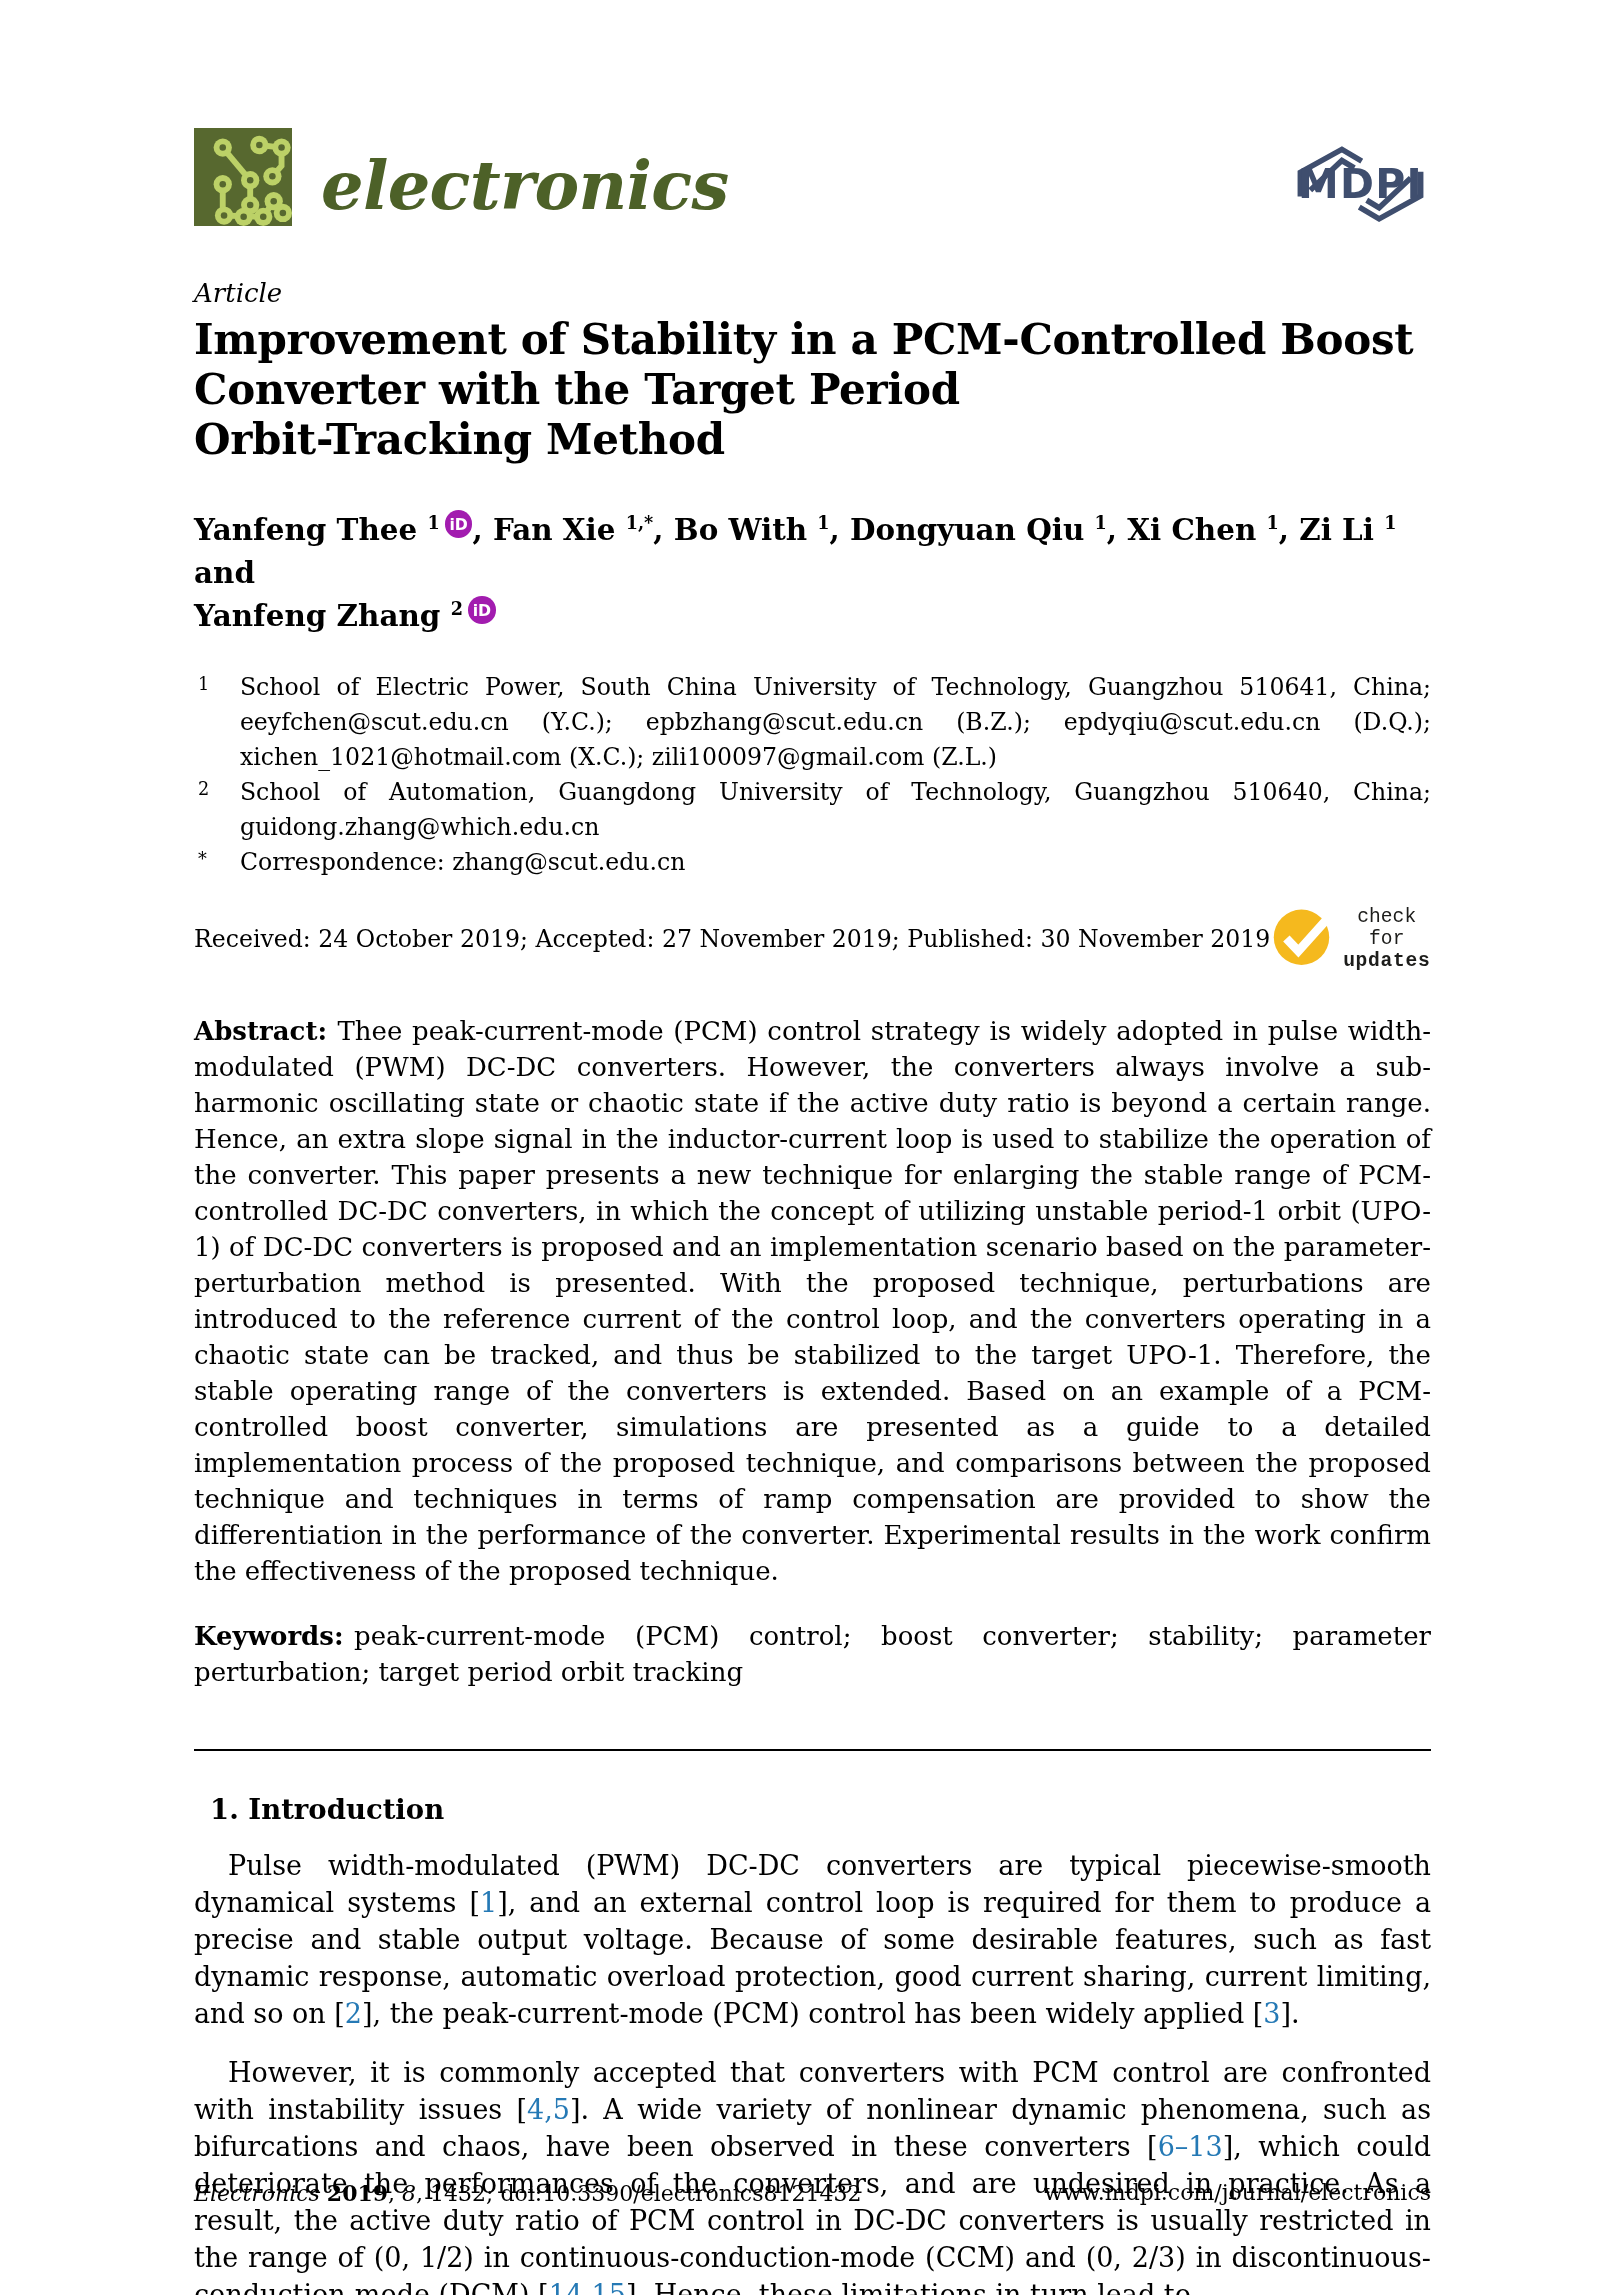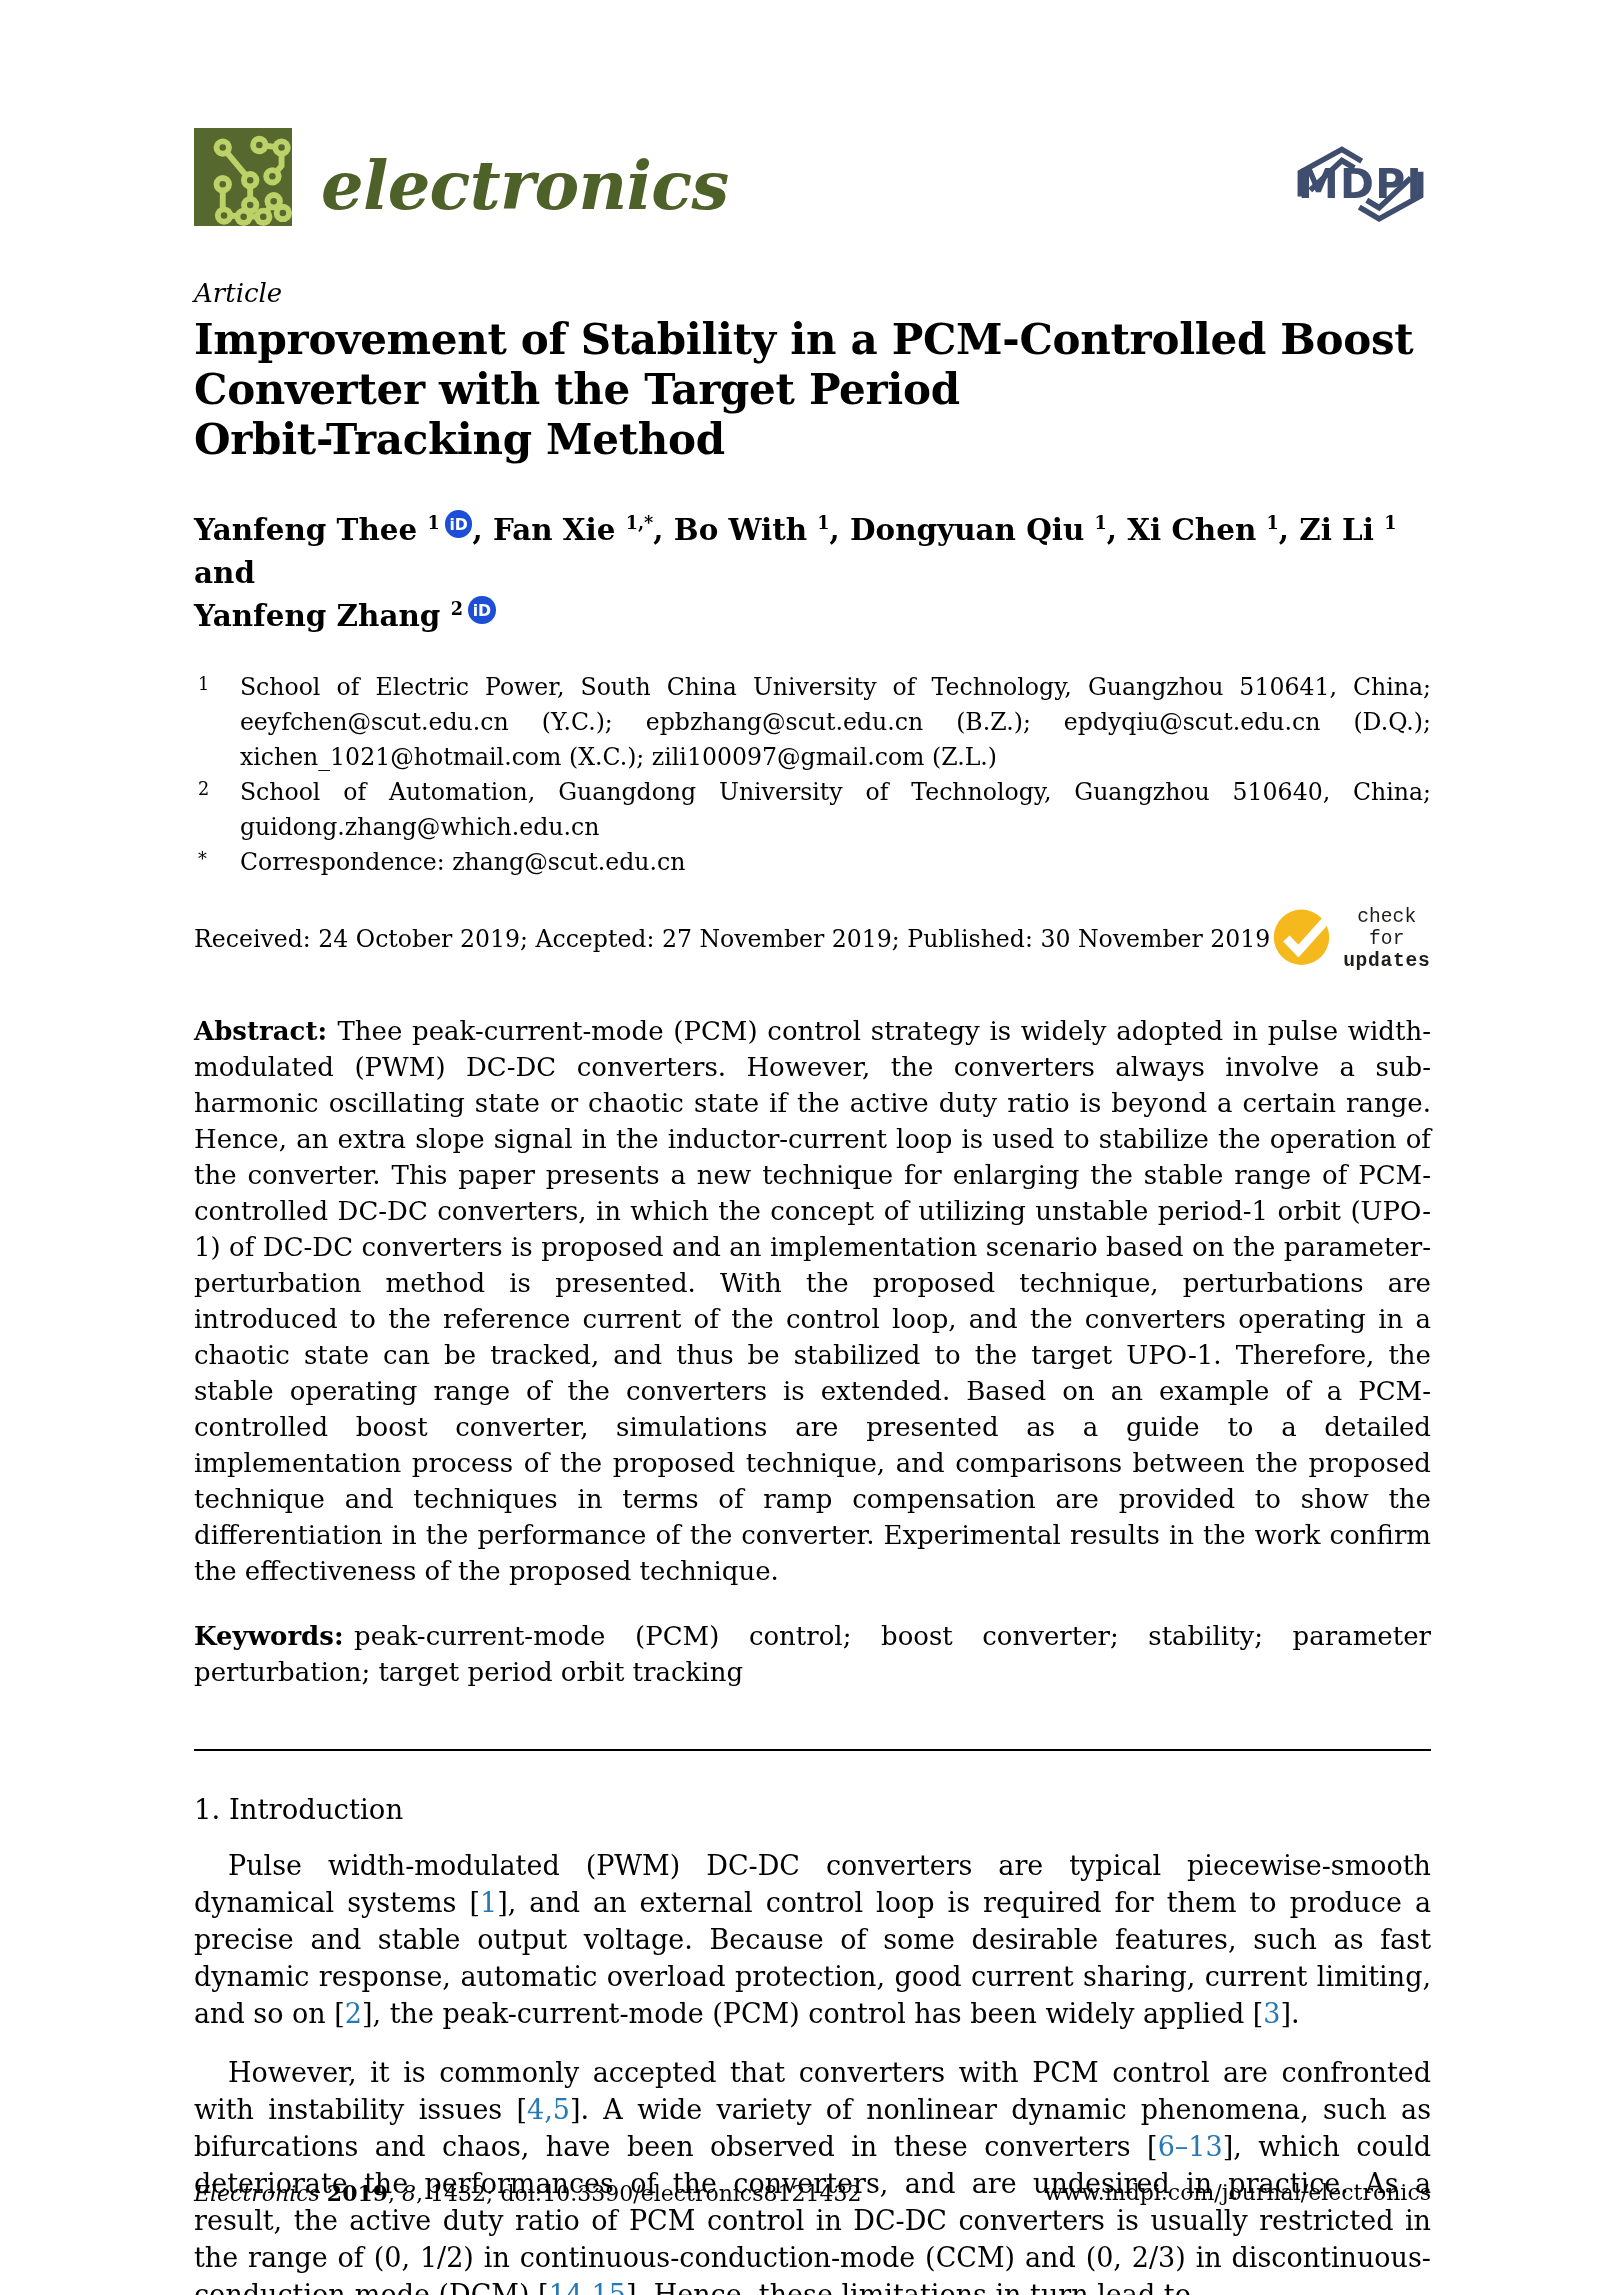--- a/index.html
+++ b/index.html
@@ -20,21 +20,21 @@
   }
   .mdpi{width:141px;height:93px;margin-top:9.2px;}
 
   
   .article-label{font-style:italic;font-size:26px;margin-top:51px;}
   .title{font-size:42px;line-height:50px;font-weight:bold;margin:6.5px 0 0 0;letter-spacing:-0.3px;}
   .authors{font-size:29.4px;font-weight:bold;line-height:43px;margin-top:43px;}
   .authors sup{font-size:60%;line-height:0;}
   .orcid{
     display:inline-block;width:27.5px;height:27.5px;border-radius:50%;
-    background:#1d4ed8;color:#fff;text-align:center;line-height:29px;
+    background:#a21caf;color:#fff;text-align:center;line-height:29px;
     font-family:"DejaVu Sans","Liberation Sans",sans-serif;
     font-size:15.7px;font-weight:bold;font-style:normal;
     vertical-align:9.2px;margin-left:5.2px;
   }
   .affiliations{margin-top:33px;font-size:23.6px;line-height:35px;}
   .aff-row{display:flex;}
   .aff-marker{width:42px;flex:0 0 42px;text-align:left;padding-left:3.9px;}
   .aff-marker sup{font-size:75%;vertical-align:5.2px;line-height:0;}
   .aff-text{flex:1;text-align:justify;}
   .dates-row{display:flex;justify-content:space-between;align-items:center;margin-top:26px;}
@@ -47,21 +47,21 @@
   }
   .badge-text .l2{font-weight:bold;letter-spacing:0.7px;}
 
   
   .abstract{margin-top:41px;font-size:26px;line-height:36px;text-align:justify;}
   .keywords{margin-top:29px;font-size:26px;line-height:36px;text-align:justify;}
   .label{font-weight:bold;margin-right:10.5px;}
   .rule{border:0;border-top:2px solid #000;margin:59px 0 0 0;}
 
   
-  .section-heading{font-size:27.5px;font-weight:normal;margin:42px 0 0 0;}
+  .section-heading{font-size:27.5px;font-weight:bold;margin:42px 0 0 16px;}
   .para{font-size:27px;line-height:37px;text-align:justify;margin:22px 0 0 0;text-indent:34px;}
   .cite{color:#2579b5;}
   .it{font-style:italic;}
   .bd{font-weight:bold;}
 
   
   .footer{
     position:absolute;left:194px;right:192px;top:2180px;
     display:flex;justify-content:space-between;font-size:22px;
   }

